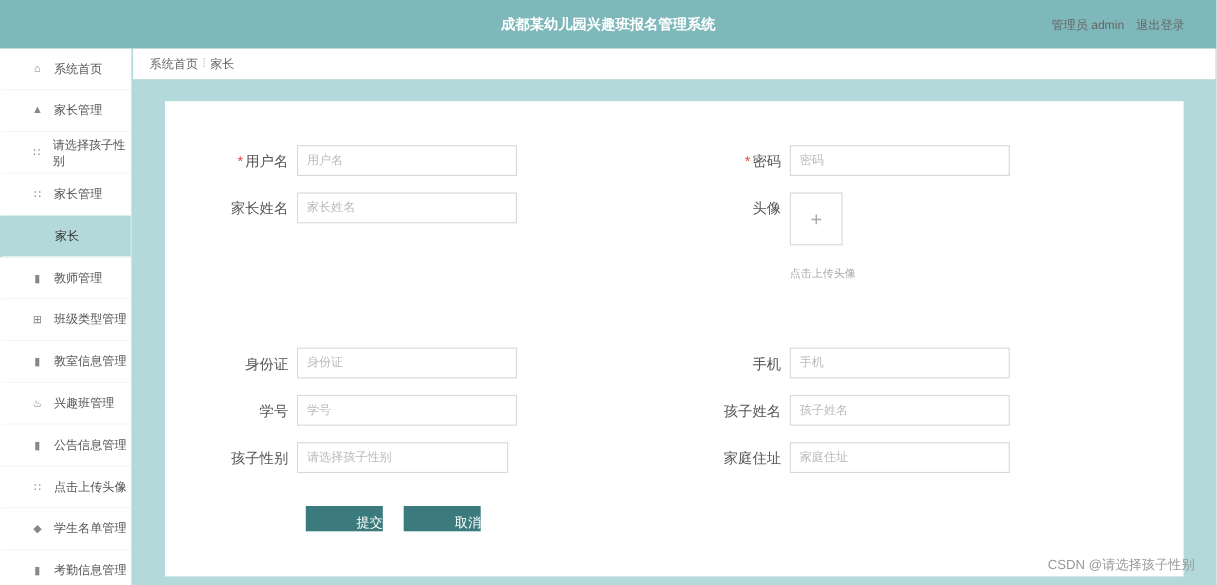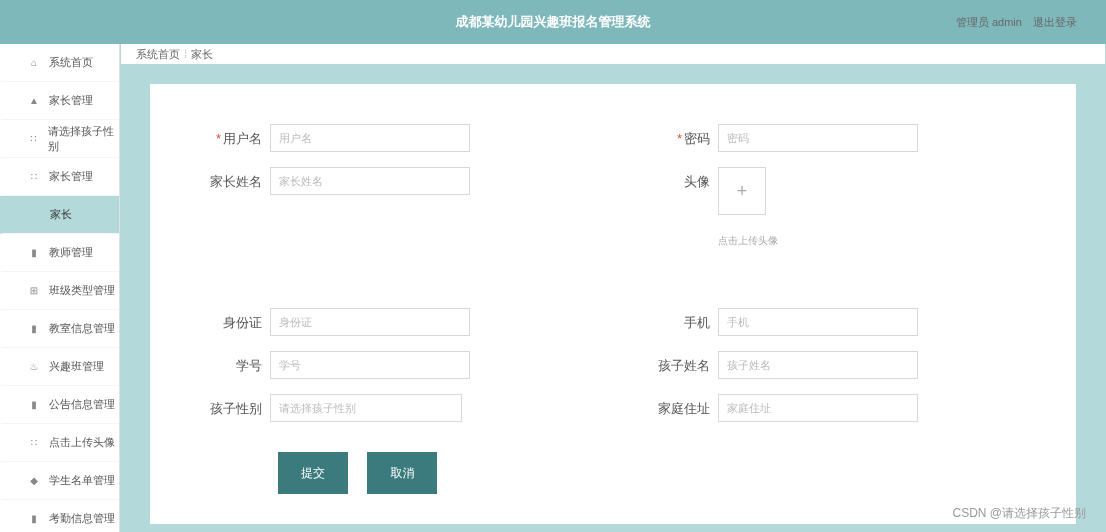--- a/index.html
+++ b/index.html
@@ -30,21 +30,21 @@
     .form-control input, .form-control select { width: 200px; height: 28px; border: 1px solid #d8d8d8; padding: 0 8px; font-size: 11px; color: #555; outline: none; }
     .form-control input::placeholder { color: #bbb; }
     .form-control select { color:#bbb; appearance:none; background: #fff; }
     
     .upload-box { width: 48px; height: 48px; border: 1px solid #d8d8d8; display: flex; align-items: center; justify-content: center; cursor: pointer; font-size: 18px; color: #aaa; font-weight: 300; }
     .upload-hint { font-size: 10px; color: #aaa; margin-top: 19px; }
     
     .gap-row { height: 30px; }
     
     .form-actions { margin-top: 30px; padding-left: 78px; }
-    .btn { display: inline-block; width: 70px; height: 42px; line-height: 30px; text-align: center; background: #3b7a7d; color: #fff; font-size: 12px; border: none; cursor: pointer; margin-right: 15px; }
+    .btn { display: inline-block; width: 70px; height: 23px; line-height: 30px; text-align: right; background: #3b7a7d; color: #fff; font-size: 12px; border: none; cursor: pointer; margin-right: 15px; }
     
     .watermark { position: absolute; right: 20px; bottom: 10px; font-size: 12px; color: #999; }
   </style>
 </head>
 <body>
 
 <div class="header">
   <div class="header-title">成都某幼儿园兴趣班报名管理系统</div>
   <div class="header-right">
     <span>管理员 admin</span>

